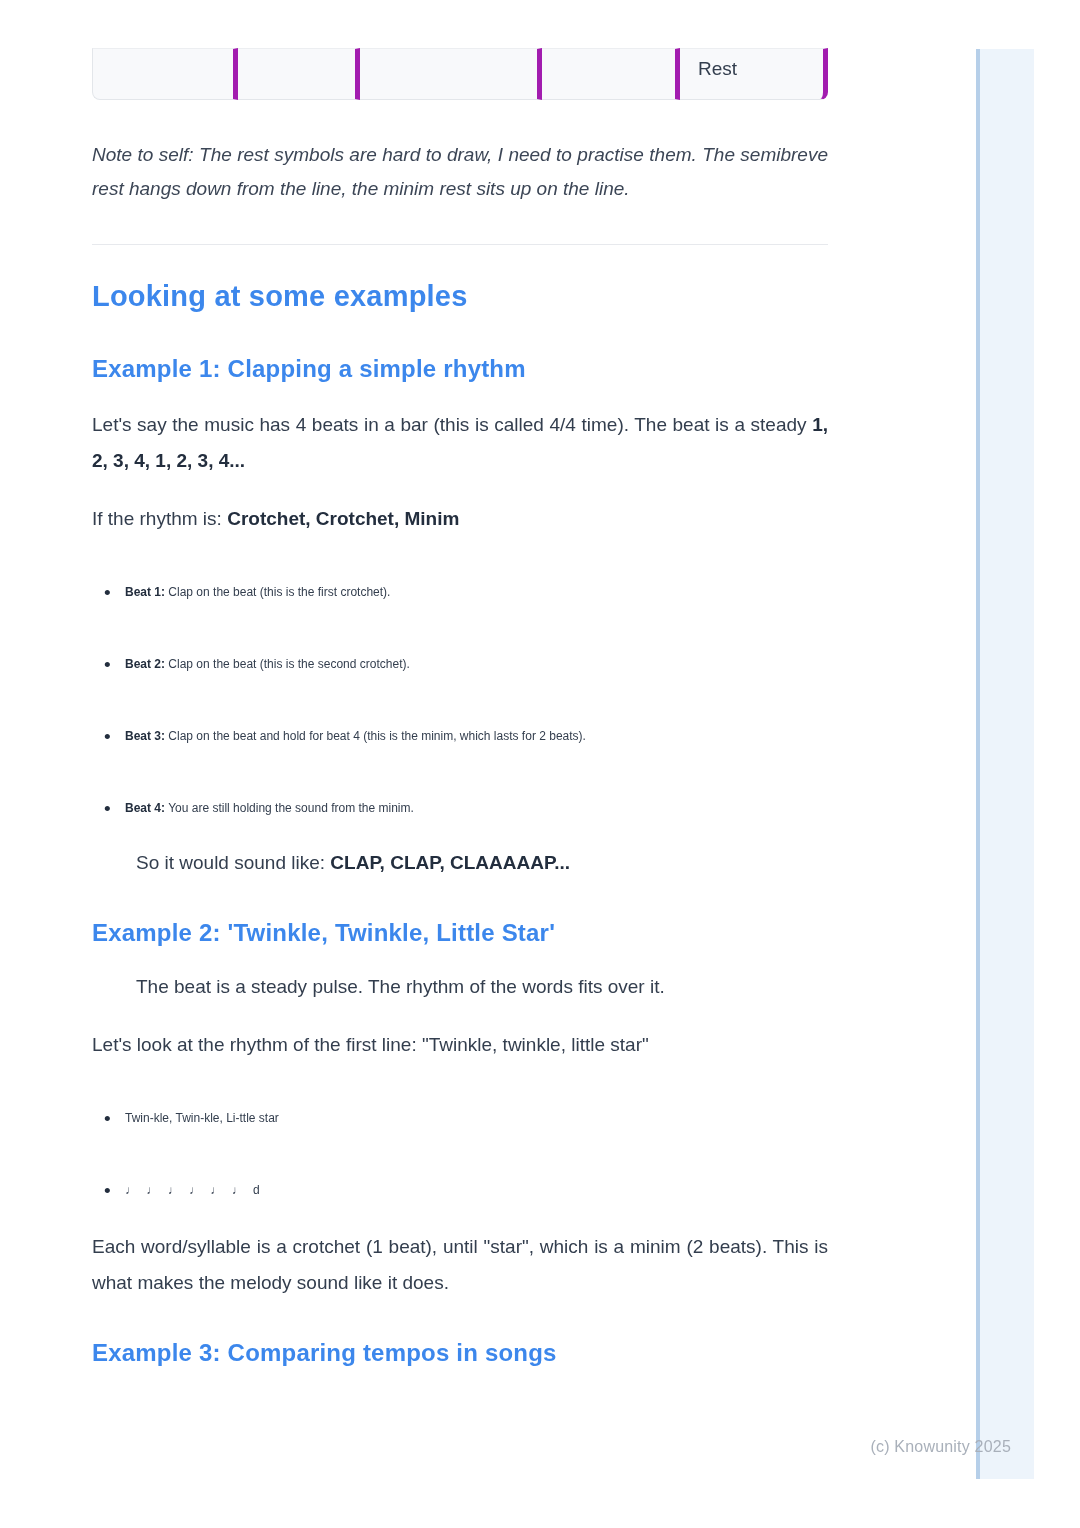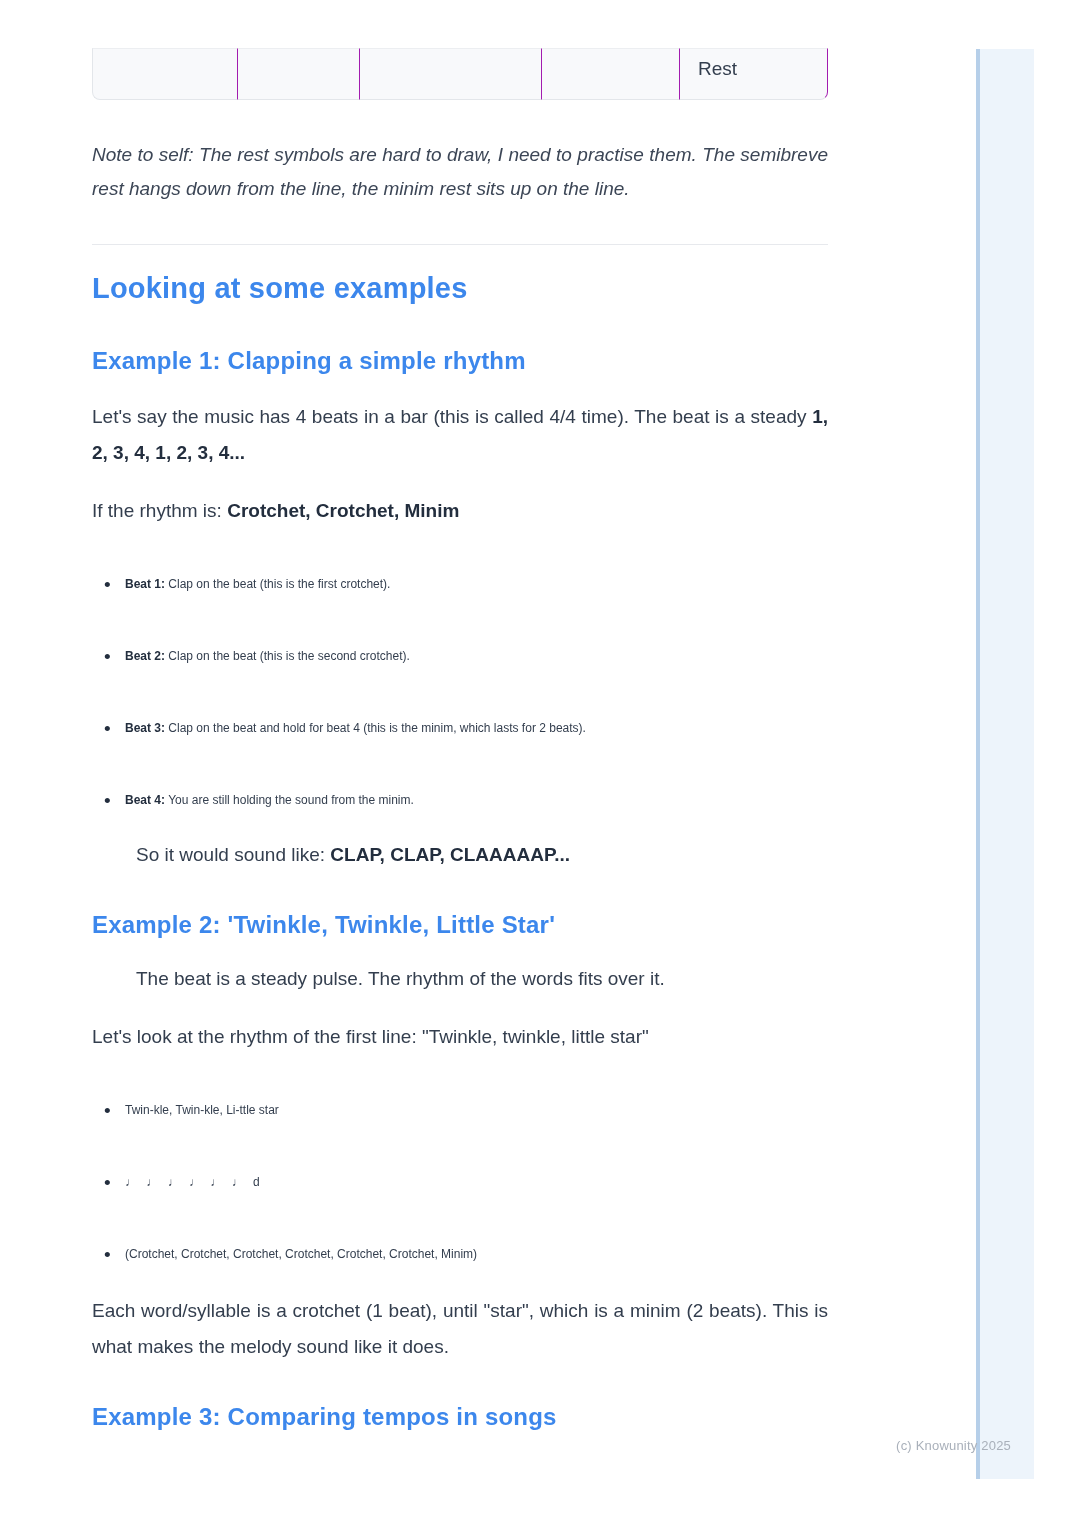--- a/index.html
+++ b/index.html
@@ -14,21 +14,21 @@
     position:absolute;
     left:976px; top:49px;
     width:58px; height:1430px;
     background:#edf4fb;
     border-left:4px solid #b6cfe9;
   }
 
   .page-footer {
     position:absolute;
     top:1438px; right:69px;
-    font-size:13px;
+    font-size:16px;
     color:#a9b0ba;
     z-index:5;
     letter-spacing:0.2px;
   }
 
   .content {
     position:absolute;
     left:92px; top:0;
     width:736px;
     z-index:2;
@@ -40,21 +40,21 @@
     margin-top:48px;
     border-collapse:separate;
     border-spacing:0;
     table-layout:fixed;
   }
   .tbl td {
     height:52px;
     background:#f8f9fb;
     border-top:1px solid #eceef1;
     border-bottom:1px solid #e3e6ea;
-    border-right:1px solid #a21caf;
+    border-right:5px solid #a21caf;
     vertical-align:top;
     padding:9px 18px;
     font-size:19px;
     color:#333e4e;
   }
   .tbl td:first-child { border-left:1px solid #e3e6ea; border-bottom-left-radius:8px; }
   .tbl td:last-child  { border-bottom-right-radius:8px; }
 
   
   .note {
@@ -73,21 +73,21 @@
   .mt-intro   { margin-top:26px; }
   strong, .b  { font-weight:bold; color:#232e3e; }
 
   hr.rule {
     border:none;
     border-top:1px solid #e7e9ed;
     margin-top:38px;
   }
 
   h2.section-title {
-    margin-top:24px;
+    margin-top:32px;
     font-size:29px;
     line-height:38px;
     font-weight:bold;
     color:#3c87ec;
     letter-spacing:0.2px;
   }
   h3.sub-title {
     margin-top:38px;
     font-size:24px;
     line-height:32px;
@@ -175,20 +175,19 @@
 
   <h3 class="sub-title tight">Example 2: 'Twinkle, Twinkle, Little Star'</h3>
 
   <p class="para mt-p2">The beat is a steady pulse. The rhythm of the words fits over it.</p>
 
   <p class="para mt-p">Let's look at the rhythm of the first line: "Twinkle, twinkle, little star"</p>
 
   <ul class="bullets">
     <li>Twin-kle, Twin-kle, Li-ttle star</li>
     <li class="notes-glyphs">♩ ♩ ♩ ♩ ♩ ♩ d</li>
-    <li>(Crotchet, Crotchet, Crotchet, Crotchet, Crotchet, Crotchet, Minim)</li>
   </ul>
 
   <p class="para mt-p">Each word/syllable is a crotchet (1 beat), until "star", which is a minim (2 beats). This is what makes the melody sound like it does.</p>
 
   <h3 class="sub-title tight">Example 3: Comparing tempos in songs</h3>
 
 </div>
 
 </body></html>

